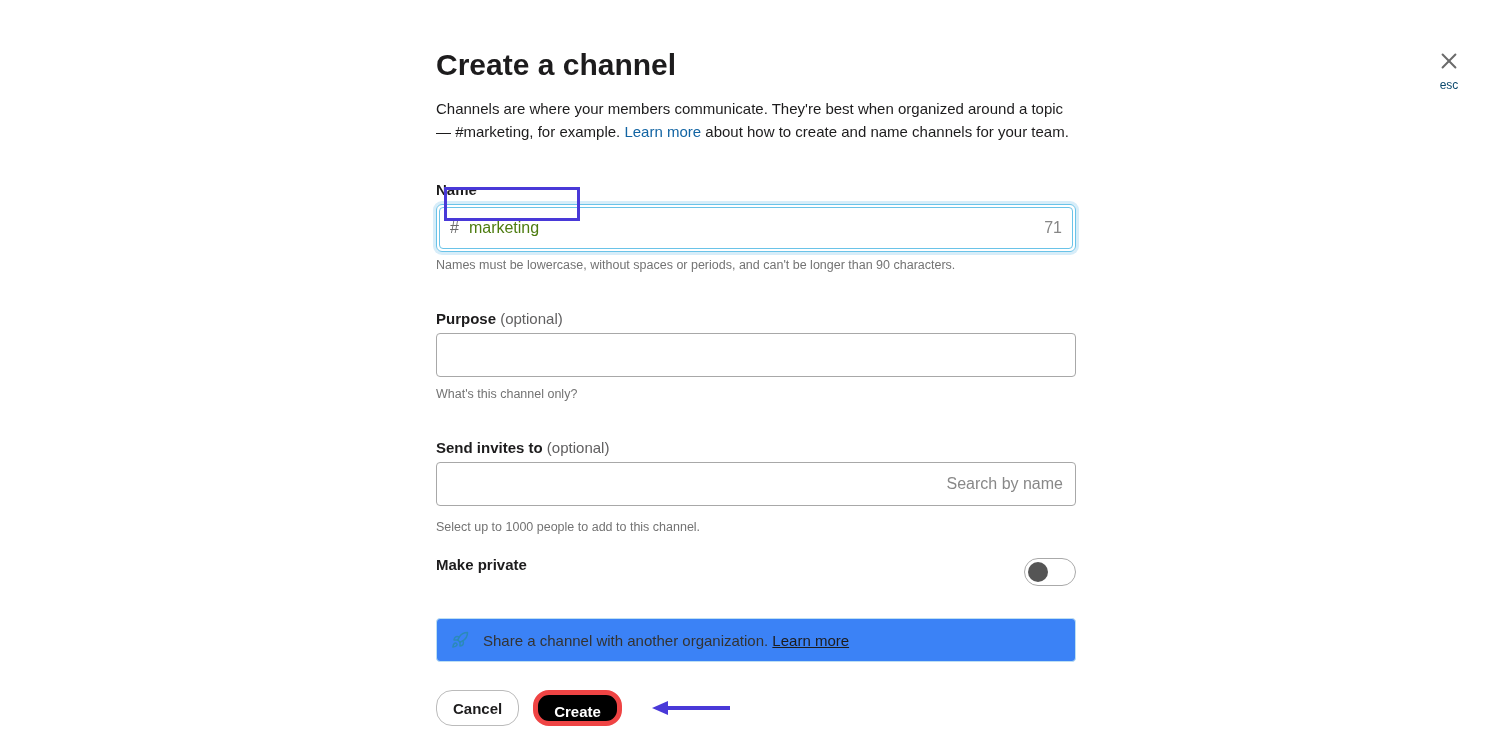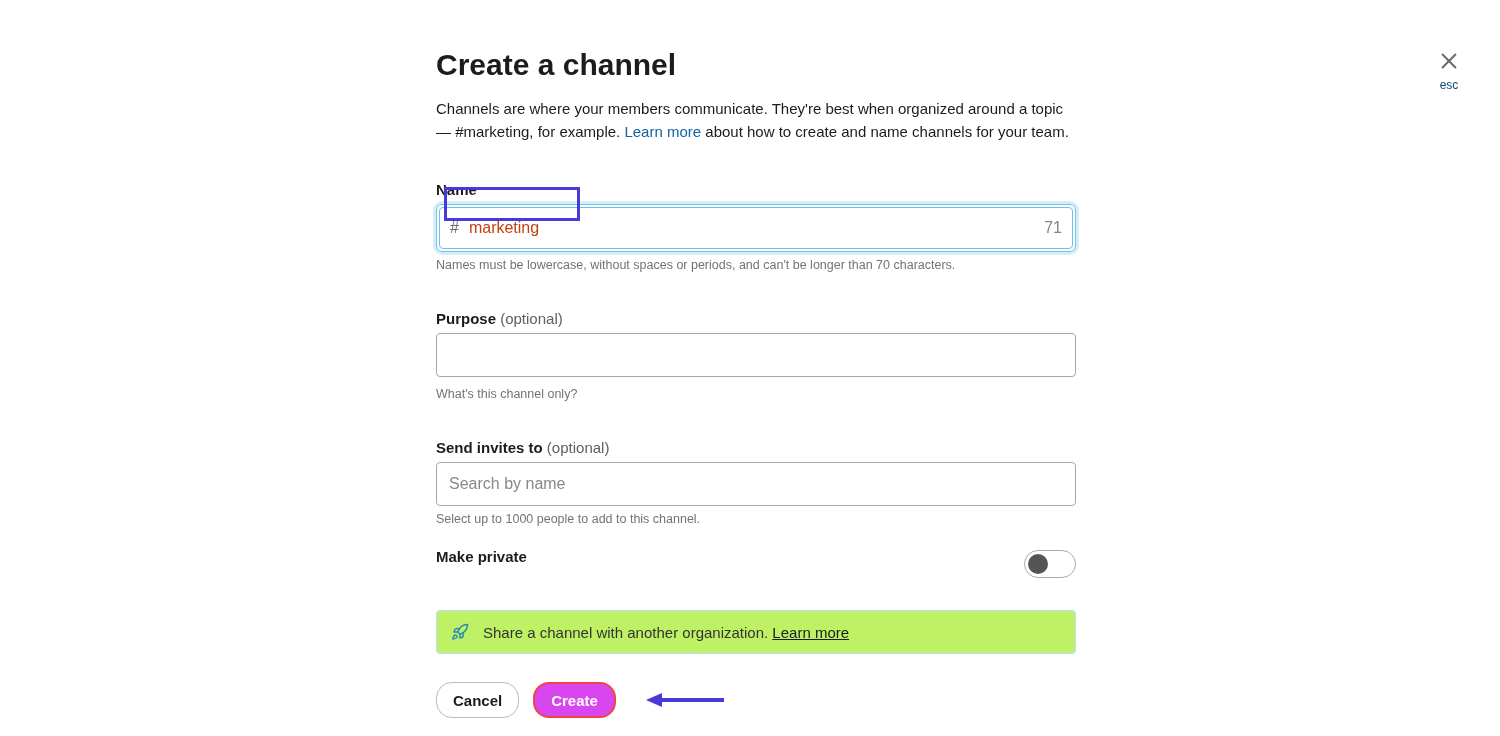--- a/index.html
+++ b/index.html
@@ -62,21 +62,21 @@
     padding: 0 10px;
   }
   .hash {
     color: #6b6b6b;
     font-size: 16px;
     margin-right: 8px;
   }
   .name-value {
     flex: 1;
     font-size: 16px;
-    color: #c2410c;
+    color: #4d7c0f;
     border: none;
     outline: none;
     background: transparent;
   }
   .char-count {
     color: #868686;
     font-size: 16px;
     text-align: center;
   }
   .hint {
@@ -89,21 +89,21 @@
     height: 44px;
     border: 1px solid #a8a8a8;
     border-radius: 4px;
     padding: 0 12px;
     font-size: 16px;
     color: #616061;
     outline: none;
   }
   .plain-input::placeholder { color: #888; }
   .purpose-input { margin-bottom: 4px; }
-  .invite-input { margin-bottom: 0; }
+  .invite-input { margin-bottom: 8px; text-align: right; }
   .privacy-row {
     display: flex;
     align-items: flex-start;
     justify-content: space-between;
     margin-bottom: 32px;
   }
   .privacy-text { max-width: 460px; }
   .privacy-title {
     font-weight: 700;
     font-size: 15px;
@@ -129,21 +129,21 @@
   .toggle-knob {
     position: absolute;
     left: 3px;
     top: 3px;
     width: 20px;
     height: 20px;
     border-radius: 50%;
     background: #555;
   }
   .share-banner {
-    background: #bef264;
+    background: #3b82f6;
     border: 1px solid #bcdff3;
     border-radius: 4px;
     padding: 12px 14px;
     display: flex;
     align-items: center;
     gap: 14px;
     margin-bottom: 28px;
     font-size: 15px;
     color: #333;
   }
@@ -164,22 +164,22 @@
     font-size: 15px;
     font-weight: 700;
     cursor: pointer;
   }
   .btn-cancel {
     background: #fff;
     border: 1px solid #bbb;
     color: #1d1c1d;
   }
   .btn-create {
-    background: #d946ef;
-    border: 2px solid #ef4444;
+    background: #000000;
+    border: 5px solid #ef4444;
     color: #fff;
   }
   .arrow {
     margin-left: 16px;
   }
   .close-wrap {
     position: absolute;
     right: 40px;
     top: 50px;
     text-align: center;
@@ -213,21 +213,21 @@
 
   
   <label class="field-label">Name</label>
   <div class="name-outer">
     <div class="name-inner">
       <span class="hash">#</span>
       <input class="name-value" value="marketing" style="">
       <span class="char-count">71</span>
     </div>
   </div>
-  <div class="hint">Names must be lowercase, without spaces or periods, and can't be longer than 70 characters.</div>
+  <div class="hint">Names must be lowercase, without spaces or periods, and can't be longer than 90 characters.</div>
 
   
   <label class="field-label">
     <span>Purpose </span><span class="optional">(optional)</span>
   </label>
   <input class="plain-input purpose-input" style="">
   <div class="hint">What's this channel only?</div>
 
   
   <label class="field-label">

